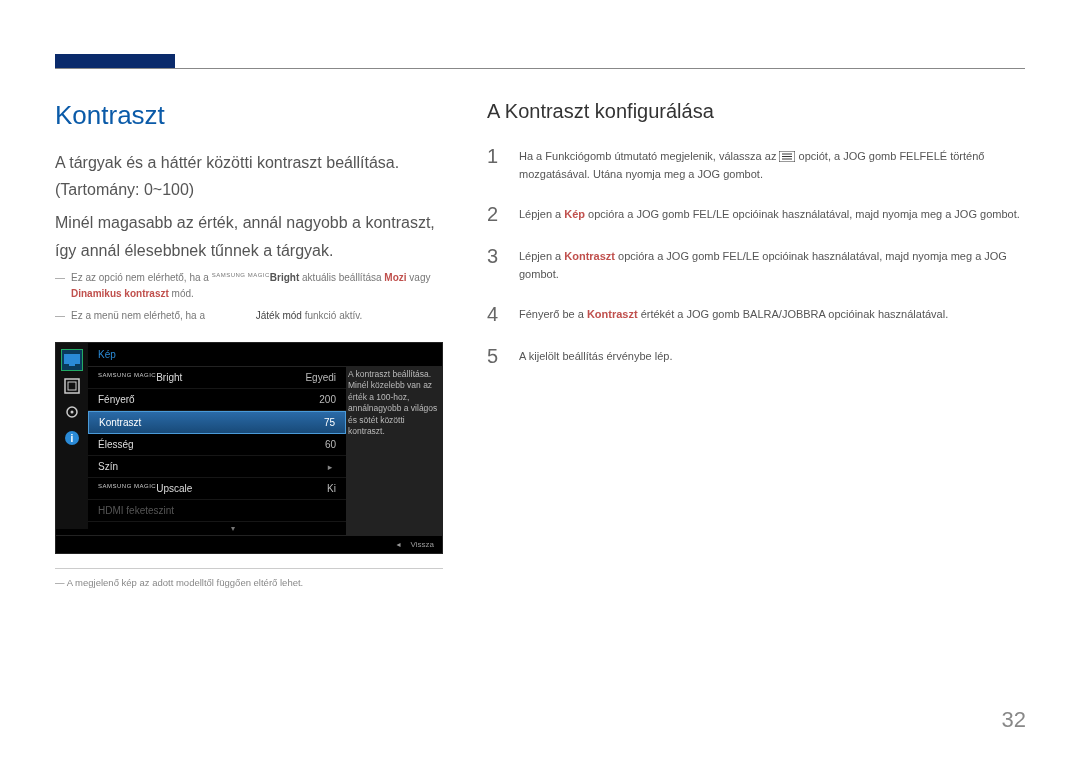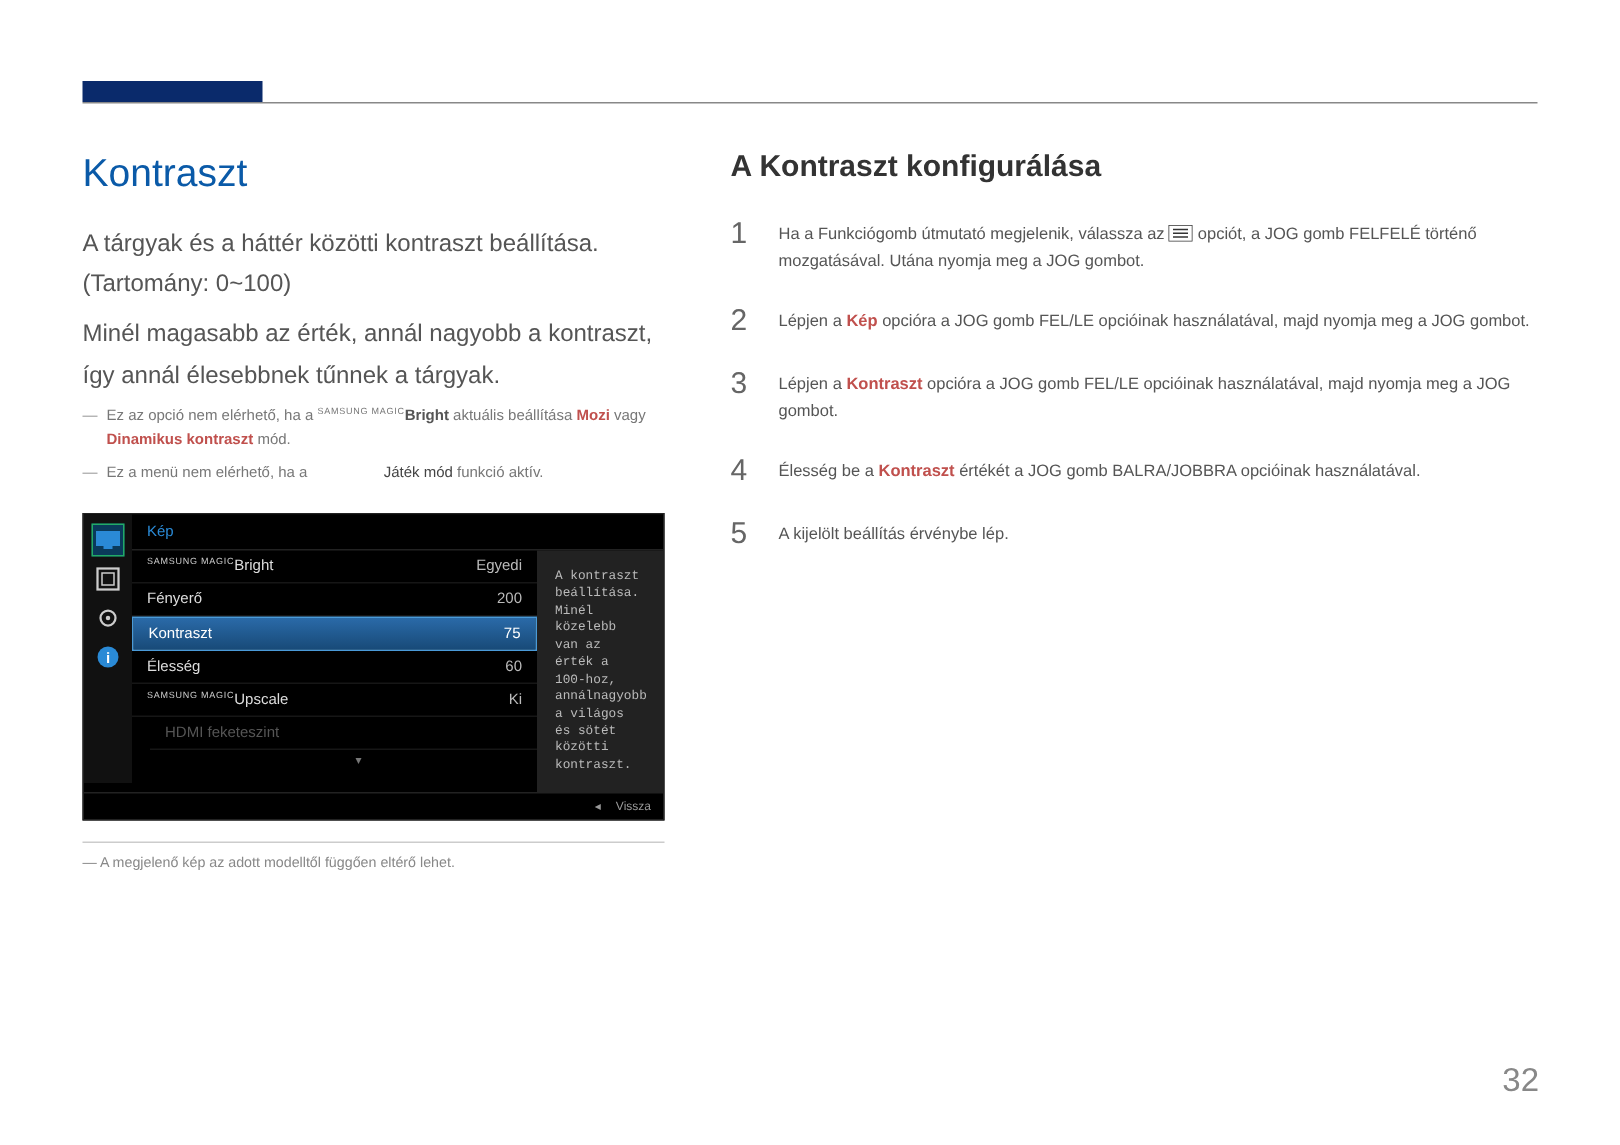--- a/index.html
+++ b/index.html
@@ -3,21 +3,21 @@
 <meta charset="utf-8">
 <style>
   * { margin: 0; padding: 0; box-sizing: border-box; }
   body { font-family: Arial, sans-serif; background: #fff; width: 1080px; height: 763px; position: relative; color: #333; }
   .top-rule { position: absolute; left: 55px; right: 55px; top: 68px; height: 1px; background: #888; }
   .top-accent { position: absolute; left: 55px; top: 54px; width: 120px; height: 14px; background: #0a2a6b; }
   .page { position: absolute; left: 55px; right: 55px; top: 100px; bottom: 40px; display: flex; gap: 44px; }
   .col-left { width: 388px; }
   .col-right { flex: 1; }
   h1.section-title { color: #0a5aa8; font-size: 26px; font-weight: 400; margin-bottom: 18px; }
-  h2.sub-title { color: #333; font-size: 20px; font-weight: 700; margin-bottom: 22px; }
+  h2.sub-title { color: #333; font-size: 20px; font-weight: 400; margin-bottom: 22px; }
   .body-text { font-size: 16px; color: #555; line-height: 1.7; margin-bottom: 6px; }
   .note-line { font-size: 10px; color: #777; line-height: 1.6; margin-top: 6px; padding-left: 16px; position: relative; }
   .note-line::before { content: "―"; position: absolute; left: 0; top: 0; color: #999; }
   .kw-bold { font-weight: 400; color: #444; margin-left: 48px; }
   .kw-accent { color: #c0504d; font-weight: 700; }
   .samsung-magic { font-size: 6px; letter-spacing: 0.5px; vertical-align: super; color: #777; }
   .samsung-magic-bright { font-weight: 700; color: #555; }
 
   
   .osd { margin-top: 18px; width: 388px; background: #000; border: 1px solid #222; position: relative; font-size: 10px; }
@@ -26,23 +26,23 @@
   .osd-icon.sel { border: 1px solid #2a6; background: #0a3a5a; }
   .osd-header { margin-left: 32px; background: #000; color: #2a8ad6; padding: 6px 10px 6px 10px; border-bottom: 1px solid #222; font-size: 10px; }
   .osd-body { margin-left: 32px; display: flex; }
   .osd-list { flex: 1; }
   .osd-row { display: flex; justify-content: space-between; align-items: center; color: #ddd; padding: 5px 10px; border-bottom: 1px solid #161616; }
   .osd-row.highlight { background: linear-gradient(#2a6aa8,#184a78); color: #fff; border: 1px solid #4a9ad8; }
   .osd-row .label { flex: 1; }
   .osd-row .value { width: 50px; text-align: right; color: #bbb; }
   .osd-row.highlight .value { color: #fff; }
   .osd-row .arrow { width: 12px; text-align: center; color: #888; font-size: 9px; }
-  .osd-row.disabled { color: #555; margin-left: 12px; }
+  .osd-row.disabled { color: #555; }
   .osd-row.disabled .value { color: #555; }
-  .osd-desc { width: 84px; background: #222; color: #bbb; font-size: 8.5px; line-height: 1.35; padding: 12px; font-family: Liberation Mono, monospace; }
+  .osd-desc { width: 96px; background: #222; color: #bbb; font-size: 8.5px; line-height: 1.35; padding: 2px; }
   .osd-footer { margin-left: 0; background: #000; display: flex; justify-content: flex-end; align-items: center; gap: 10px; padding: 4px 8px; border-top: 1px solid #222; color: #999; font-size: 8px; }
   .osd-footer .tri { font-size: 8px; }
   .osd-scroll { text-align: center; color: #777; font-size: 8px; padding: 2px 0; margin-left: 32px; background:#000; }
 
   .hr-thin { border: none; border-top: 1px solid #ccc; margin: 14px 0 8px 0; }
   .footnote { font-size: 9.5px; color: #888; }
 
   
   ol.steps { list-style: none; }
   ol.steps li { display: flex; gap: 14px; margin-bottom: 20px; font-size: 11px; color: #555; line-height: 1.6; }
@@ -112,20 +112,24 @@
           </div>
           <div class="osd-row highlight">
             <span class="label">Kontraszt</span>
             <span class="value">75</span>
           </div>
           <div class="osd-row">
             <span class="label">Élesség</span>
             <span class="value">60</span>
           </div>
           <div class="osd-row">
+            <span class="label">Szín</span>
+            <span class="arrow">▸</span>
+          </div>
+          <div class="osd-row">
             <span class="label"><span class="samsung-magic" style="color:#ccc;">SAMSUNG MAGIC</span><span>Upscale</span></span>
             <span class="value">Ki</span>
           </div>
           <div class="osd-row disabled">
             <span class="label">HDMI feketeszint</span>
             <span class="value"></span>
           </div>
           <div class="osd-scroll">▾</div>
         </div>
         <div class="osd-desc">A kontraszt beállítása. Minél közelebb van az érték a 100-hoz, annálnagyobb a világos és sötét közötti kontraszt.</div>
@@ -162,21 +166,21 @@
       </li>
       <li>
         <span class="num">3</span>
         <span class="step-body">
           <span>Lépjen a </span><span class="kw-accent">Kontraszt</span><span> opcióra a JOG gomb FEL/LE opcióinak használatával, majd nyomja meg a JOG gombot.</span>
         </span>
       </li>
       <li>
         <span class="num">4</span>
         <span class="step-body">
-          <span>Élesség be a </span><span class="kw-accent">Kontraszt</span><span> értékét a JOG gomb BALRA/JOBBRA opcióinak használatával.</span>
+          <span>Fényerő be a </span><span class="kw-accent">Kontraszt</span><span> értékét a JOG gomb BALRA/JOBBRA opcióinak használatával.</span>
         </span>
       </li>
       <li>
         <span class="num">5</span>
         <span class="step-body">A kijelölt beállítás érvénybe lép.</span>
       </li>
     </ol>
   </div>
 </div>
 

